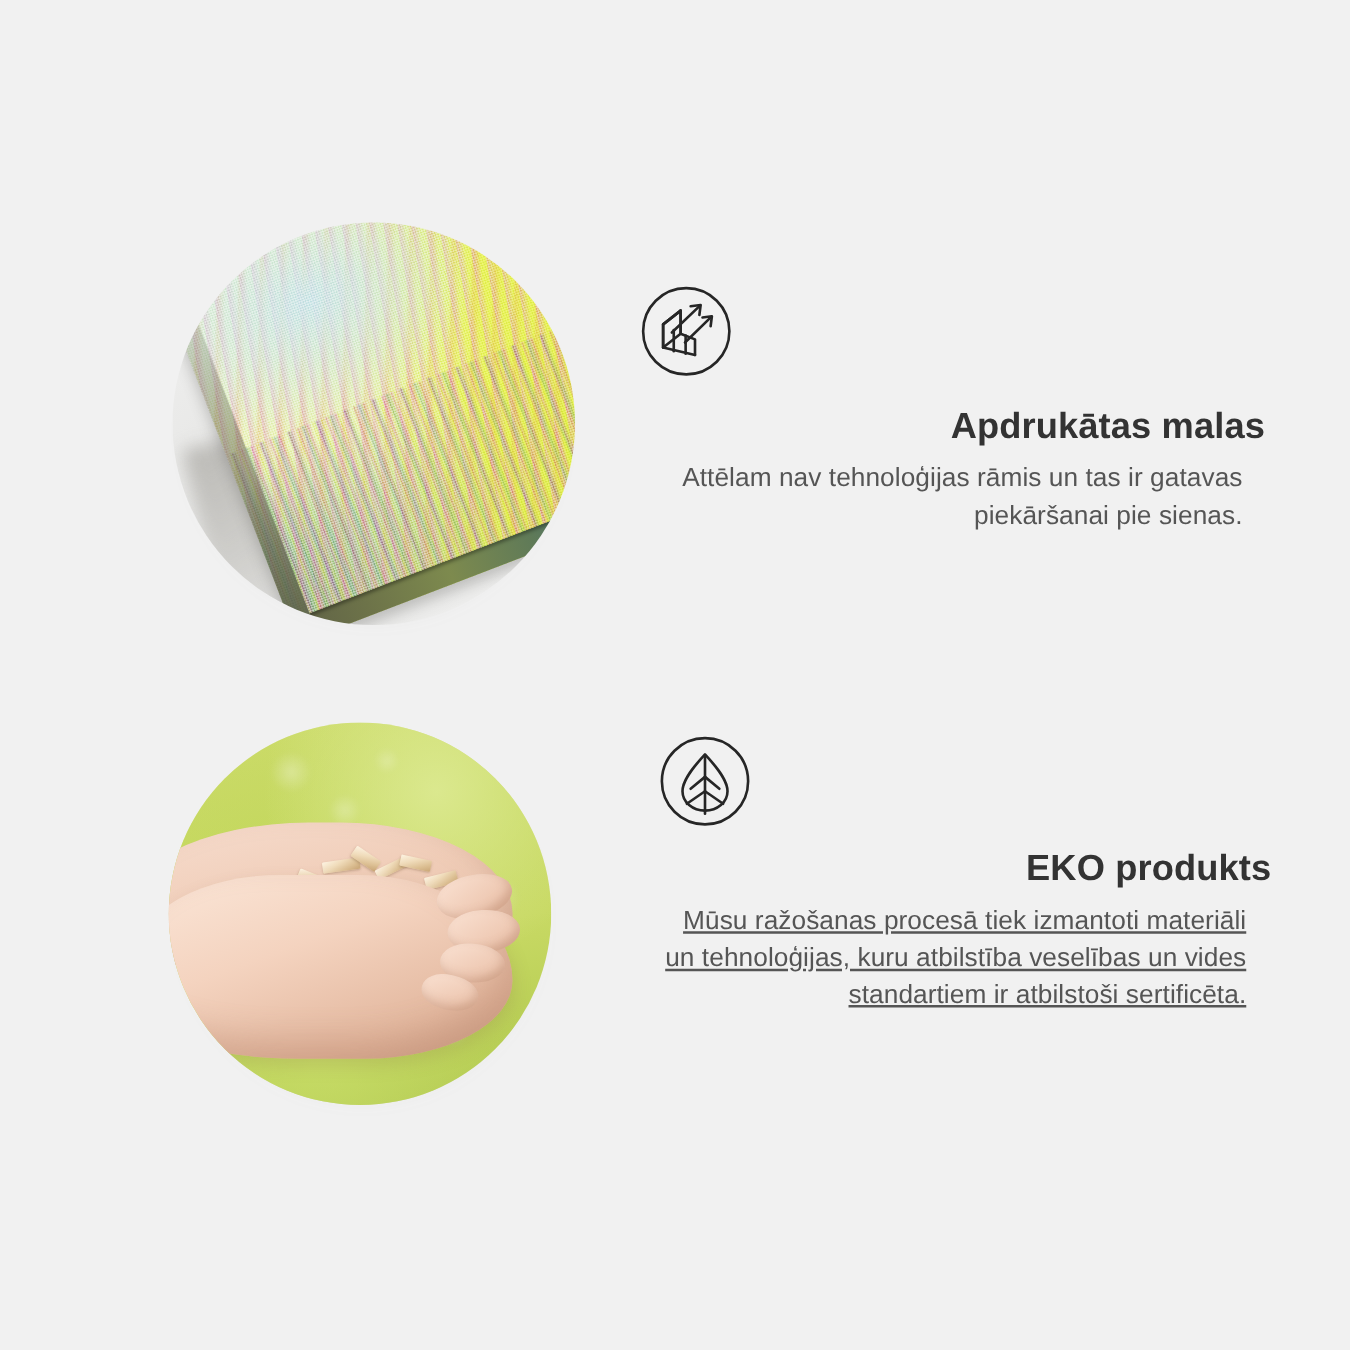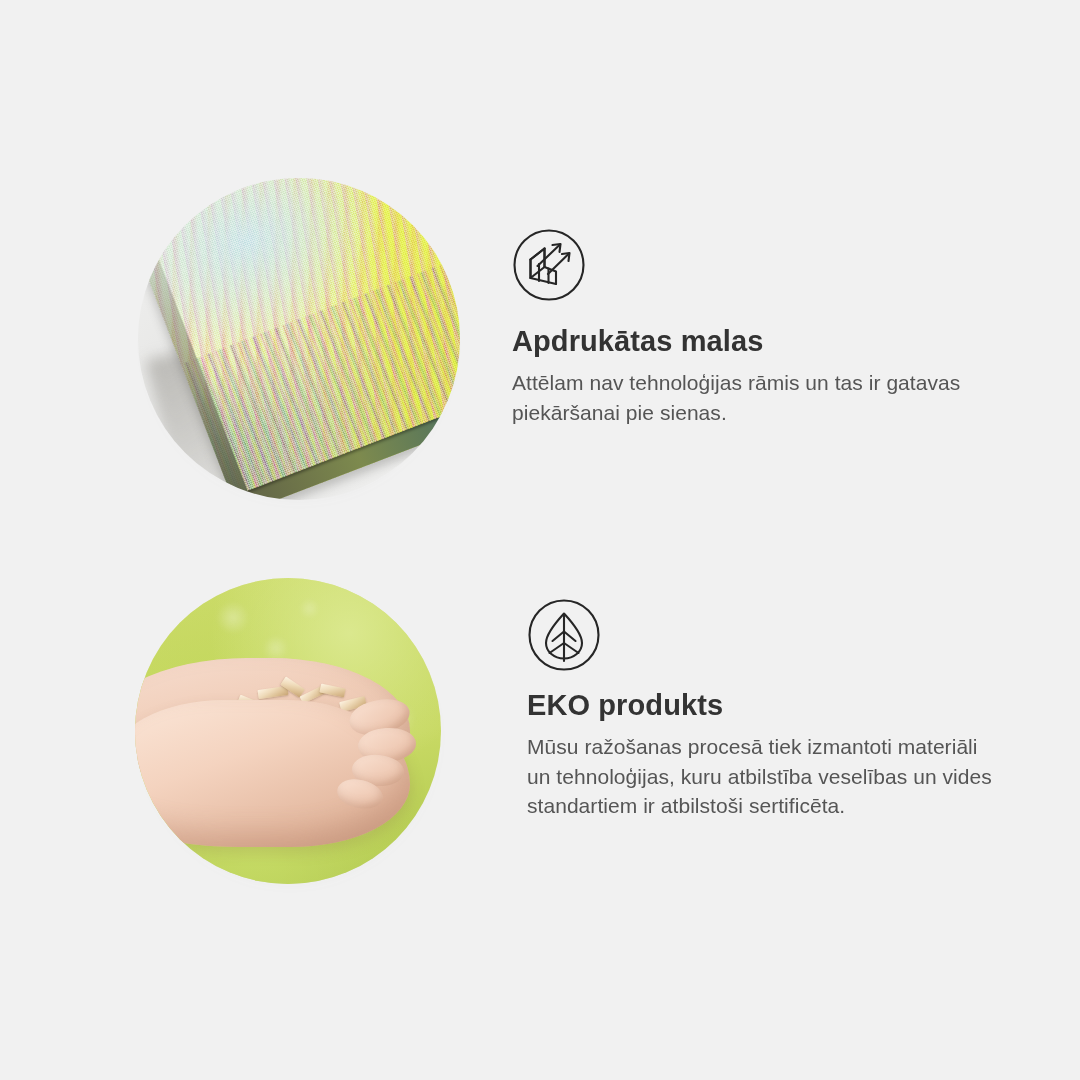--- a/index.html
+++ b/index.html
@@ -30,20 +30,21 @@
     position: absolute;
     display: block;
   }
 
   .feature-media {
     position: absolute;
   }
 
   .feature-text {
     position: absolute;
+    text-align: right;
   }
 
   
 
   #feature-printed-edges { left: 0; top: 0; width: 1080px; height: 540px; }
 
   #printed-edges-media {
     left: 138px;
     top: 178px;
     width: 322px;
@@ -280,21 +281,21 @@
   .chip {
     position: absolute;
     background: linear-gradient(155deg, #fdf3e2 0%, #f0dcbb 38%, #dcbf93 72%, #c9a676 100%);
     box-shadow: 0 1px 2px rgba(120,90,55,0.35);
     border-radius: 1px;
   }
 
   
 
   #printed-edges-text { left: 512px; top: 228px; width: 500px; }
-  #eco-text           { left: 527px; top: 58px;  width: 490px; }
+  #eco-text           { left: 527px; top: 48px;  width: 490px; }
 
   .feature-icon {
     display: block;
     width: 74px;
     height: 74px;
     margin-bottom: 22px;
   }
 
   #eco-text .feature-icon { margin-bottom: 16px; }
 
@@ -310,21 +311,21 @@
 
   .feature-desc {
     font-size: 21px;
     font-weight: normal;
     color: #555555;
     line-height: 1.42;
     letter-spacing: 0.05px;
   }
 
   #printed-edges-text .feature-desc { width: 482px; }
-  #eco-text .feature-desc { width: 470px; }
+  #eco-text .feature-desc { width: 470px; text-decoration: underline; }
 </style>
 </head>
 <body>
 
 <div class="page">
 
   <section class="feature" id="feature-printed-edges">
 
     <div class="feature-media" id="printed-edges-media">
       <div class="media-shadow"></div>

